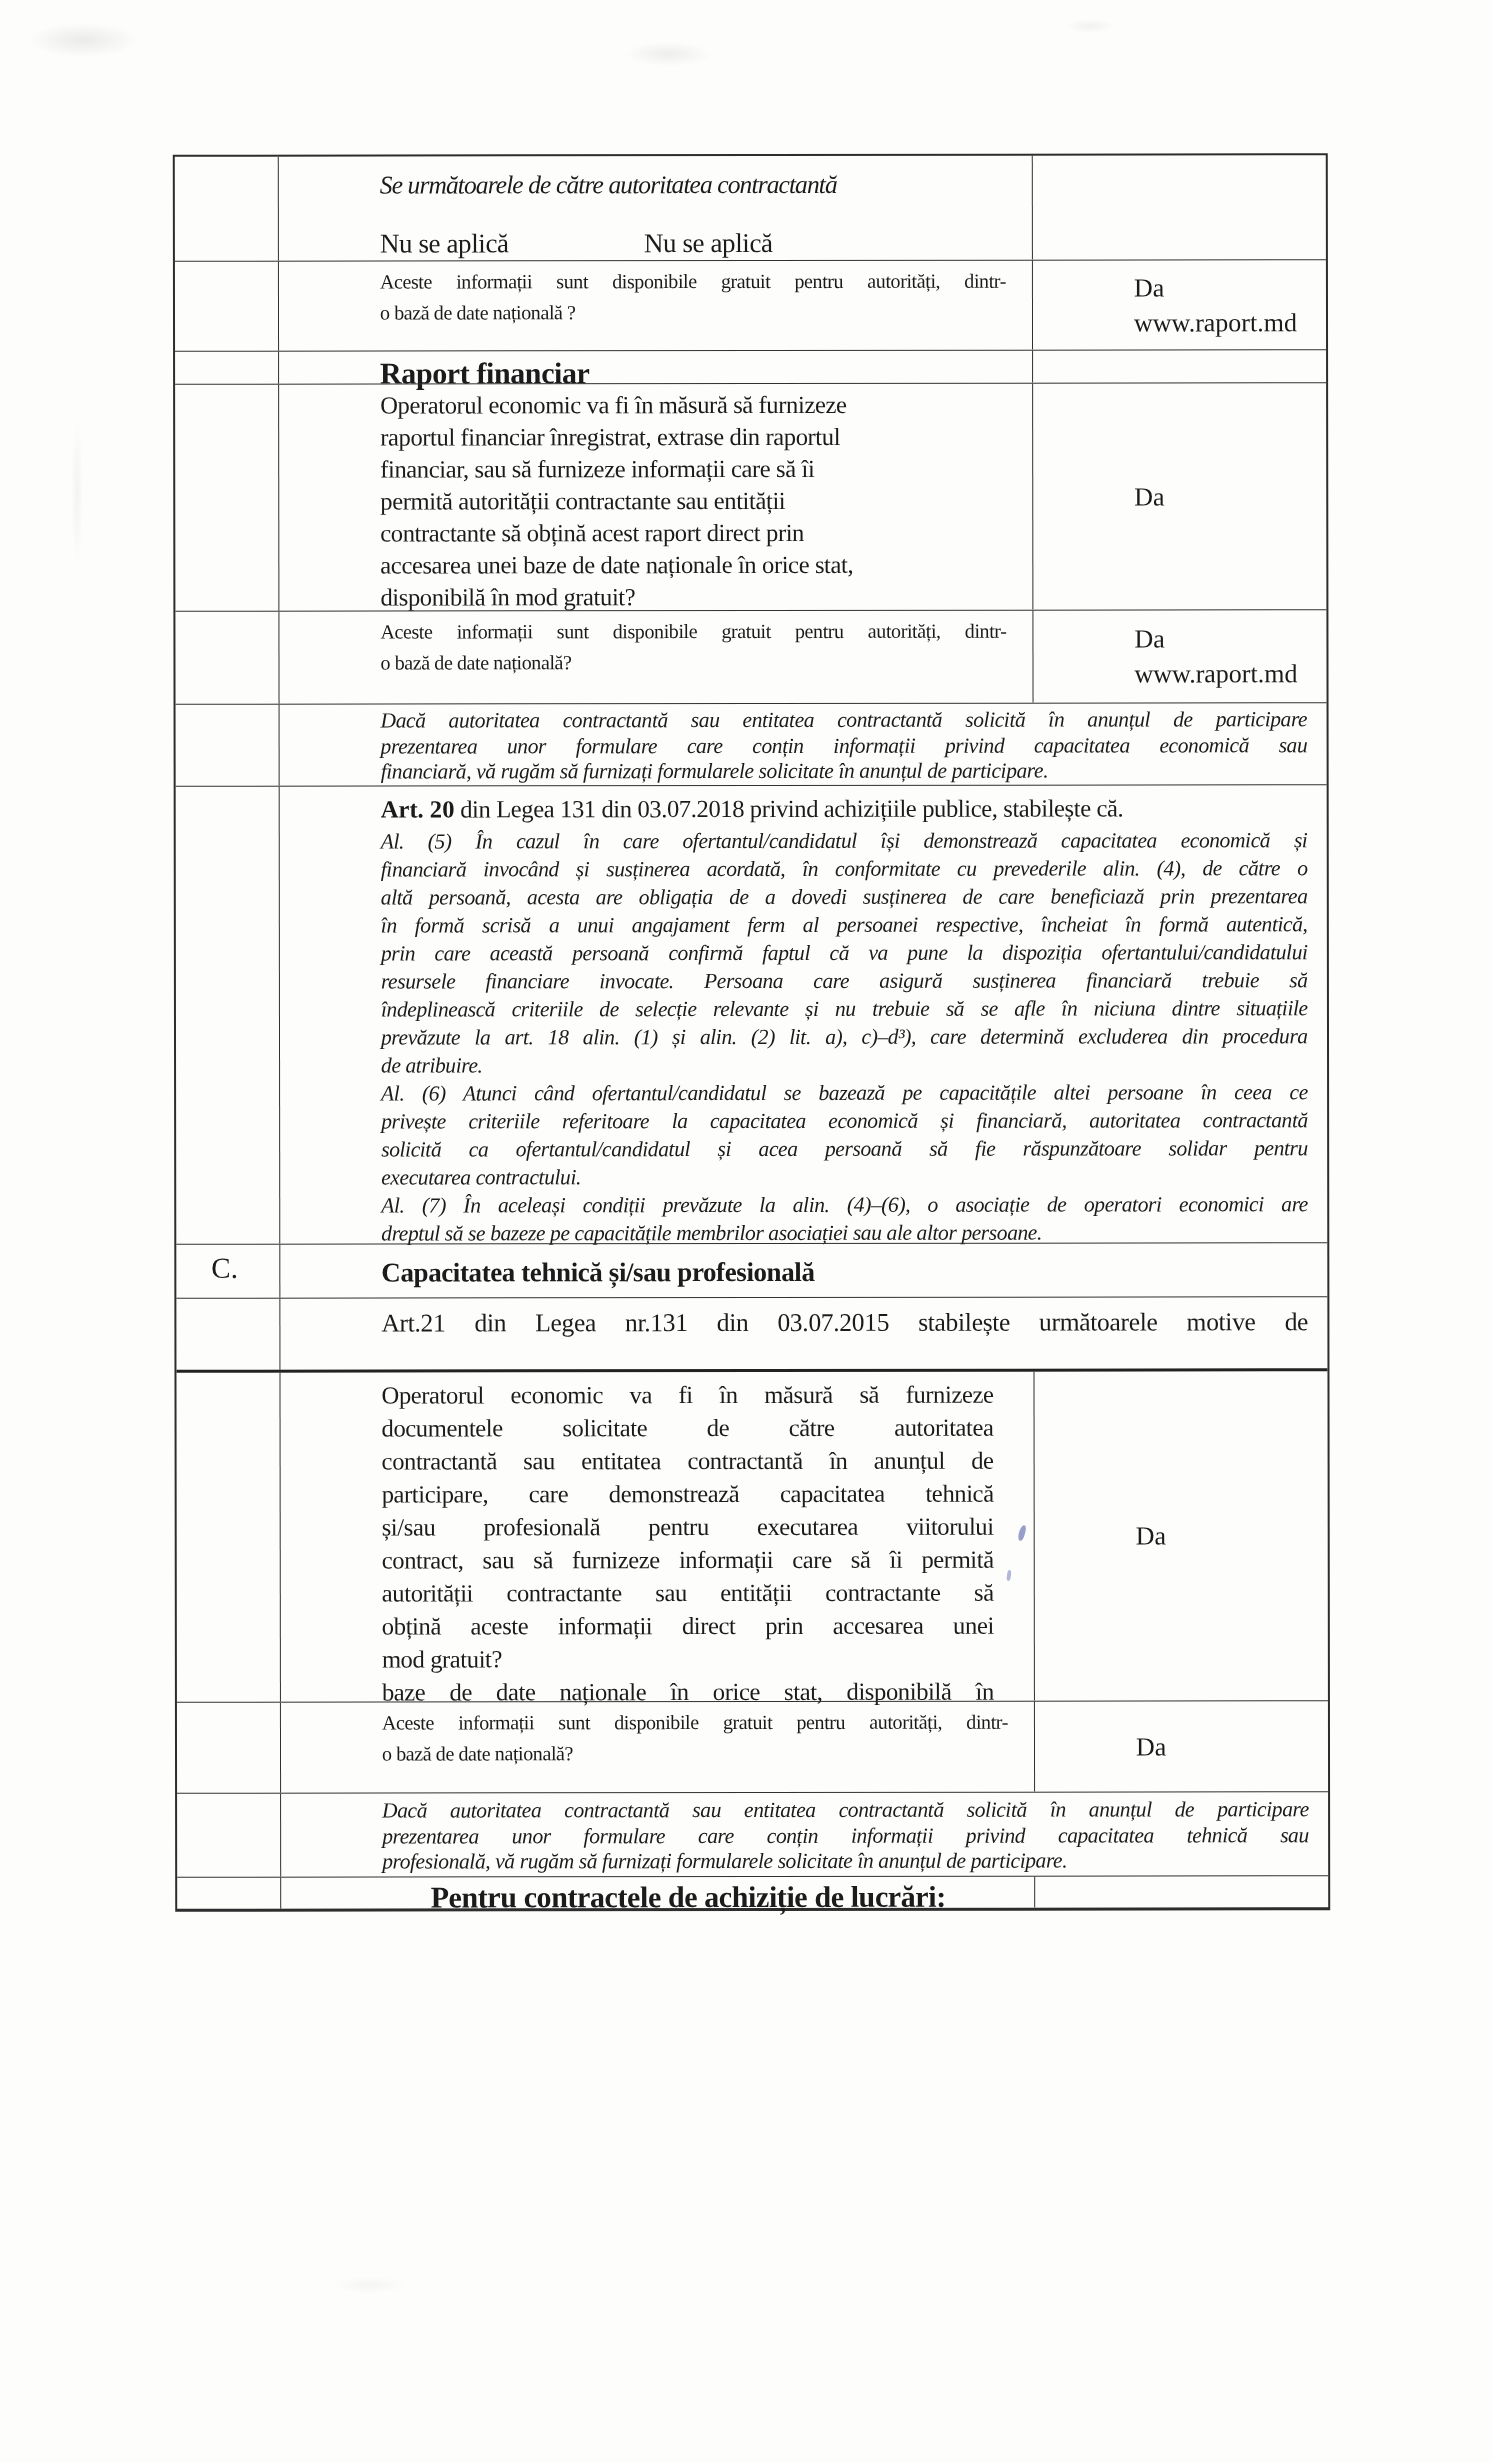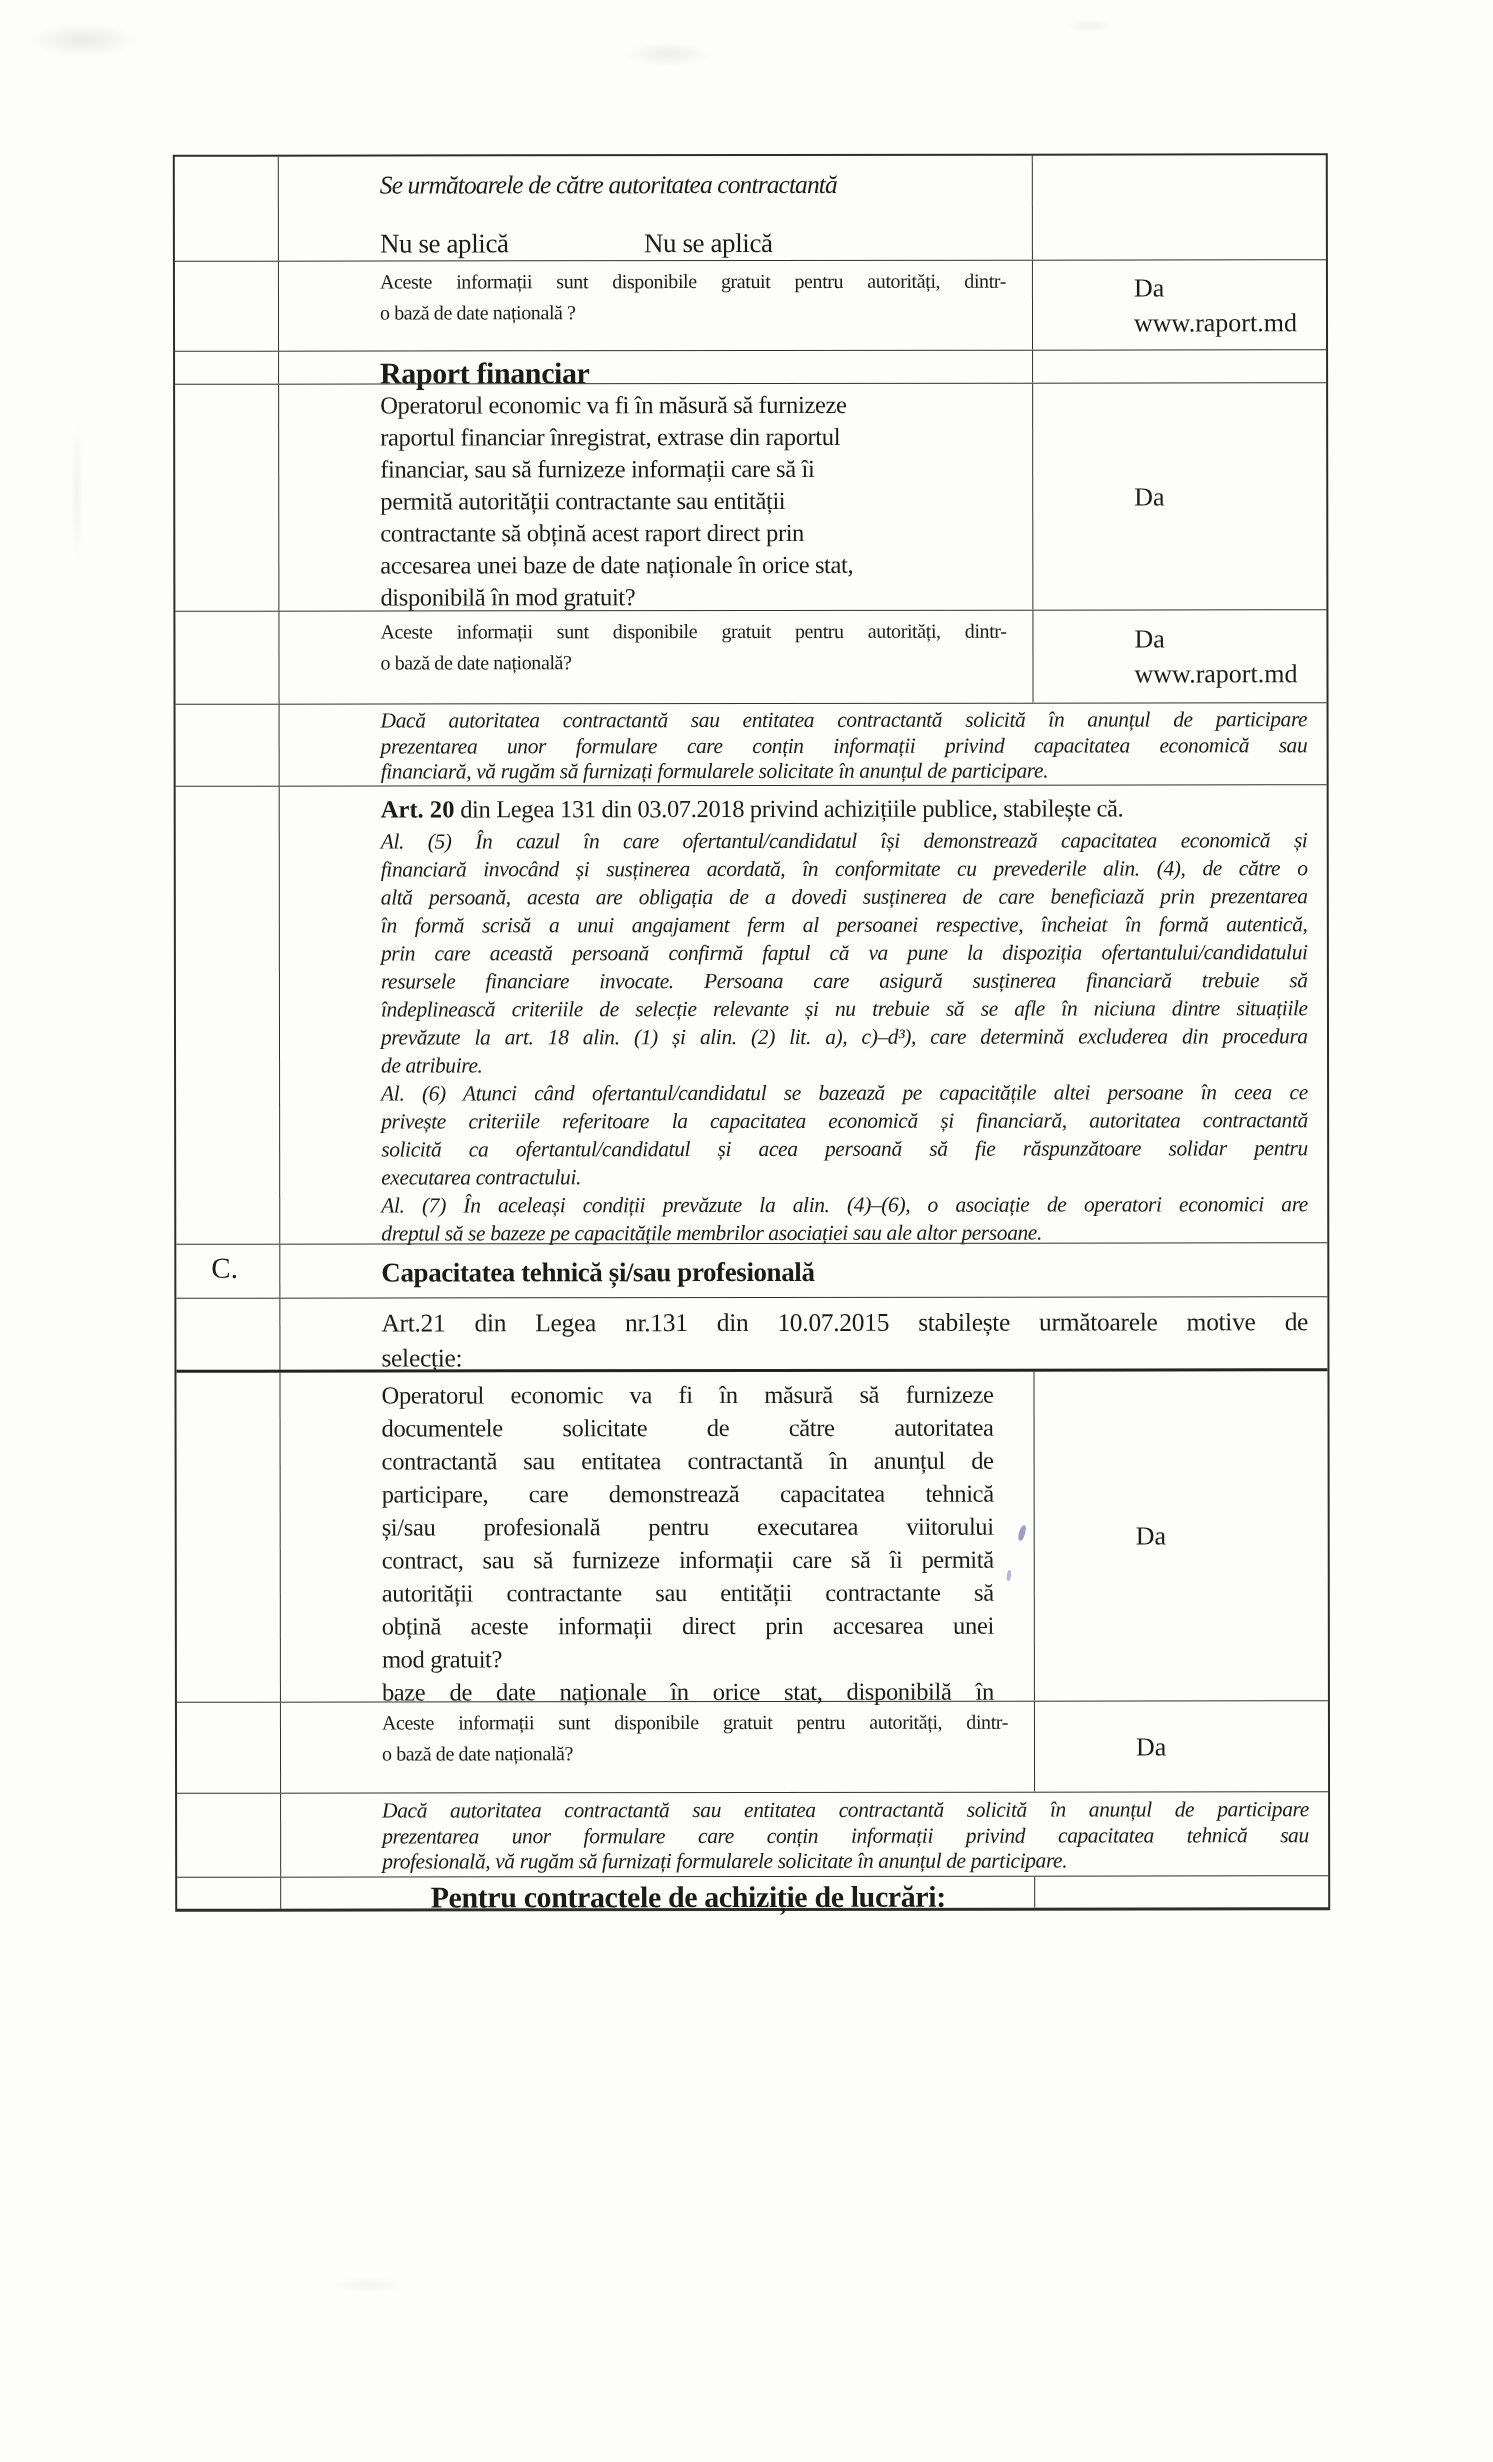--- a/index.html
+++ b/index.html
@@ -165,22 +165,21 @@
       <span>C.</span>
     </div>
     <div class="c2 wide">
       <div class="ln chead">Capacitatea tehnică și/sau profesională</div>
     </div>
   </div>
 
   <div class="row h9">
     <div class="c1"></div>
     <div class="c2 wide">
-      <div class="ln art21 j">Art.21 din Legea nr.131 din 10.07.2015 stabilește următoarele motive de</div>
-      <div class="ln art21">selecție:</div>
+      <div class="ln art21 j">Art.21 din Legea nr.131 din 03.07.2015 stabilește următoarele motive de</div>
     </div>
   </div>
 
   <div class="row h10 heavy-top">
     <div class="c1"></div>
     <div class="c2" style="padding-top:6.2px;">
       <div class="ln q10 j">Operatorul economic va fi în măsură să furnizeze</div>
       <div class="ln q10 j">documentele solicitate de către autoritatea</div>
       <div class="ln q10 j">contractantă sau entitatea contractantă în anunțul de</div>
       <div class="ln q10 j">participare, care demonstrează capacitatea tehnică</div>

